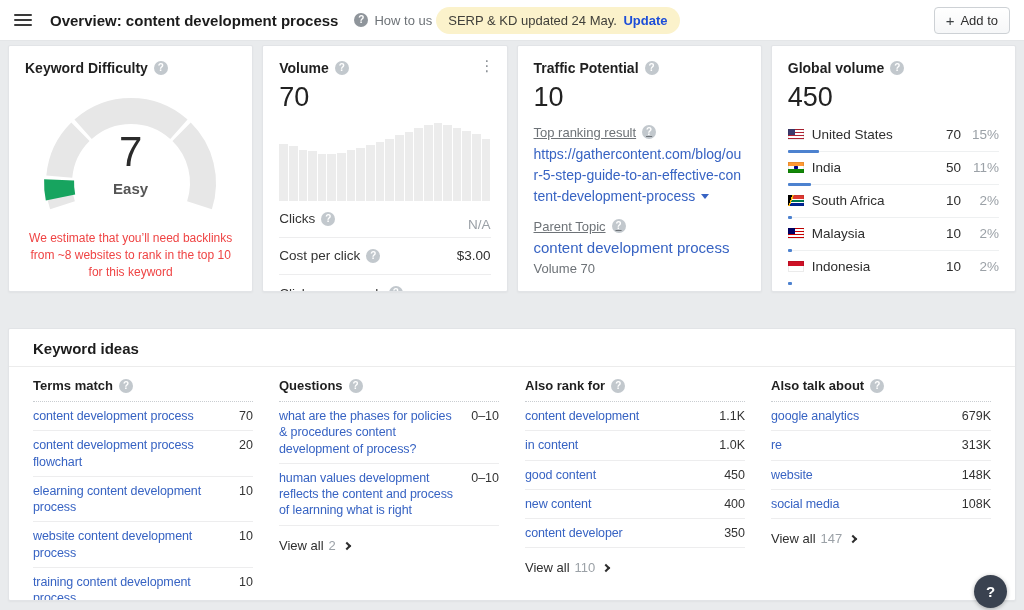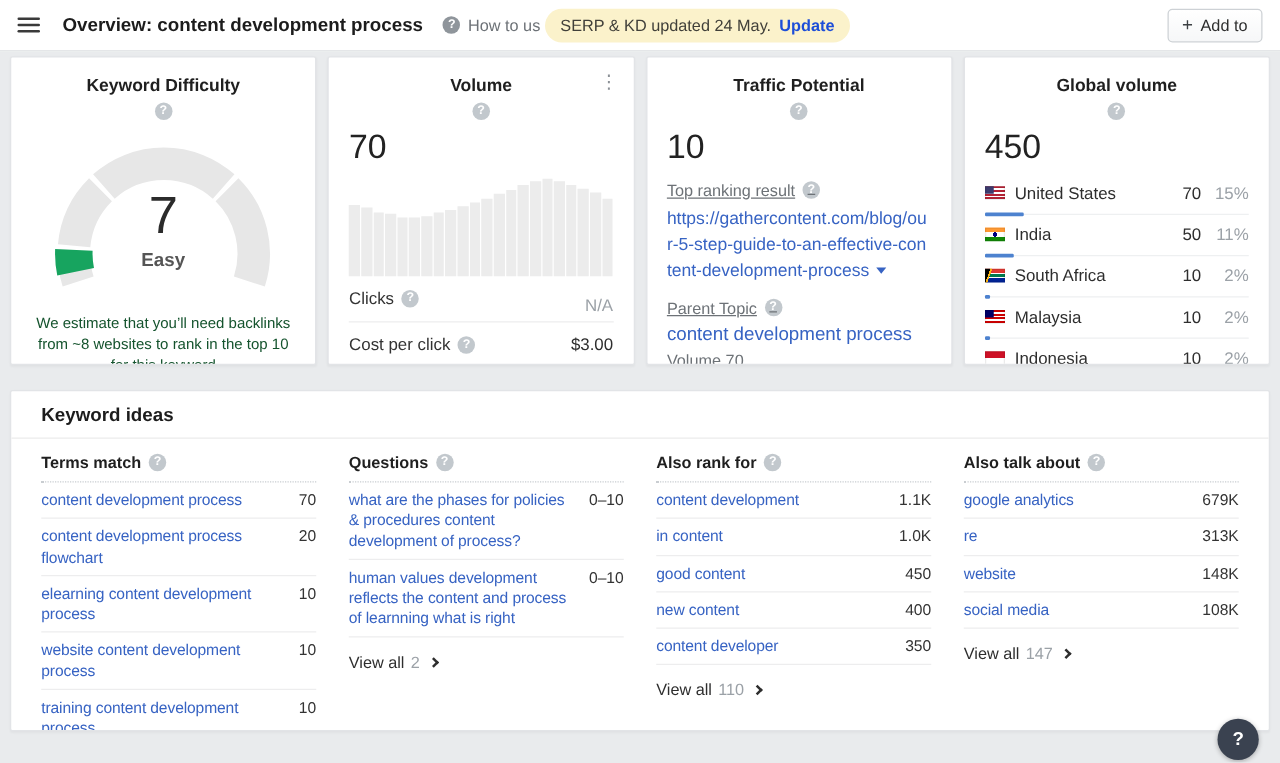--- a/index.html
+++ b/index.html
@@ -22,32 +22,32 @@
   .addto{margin-left:auto;display:flex;align-items:center;gap:6px;background:linear-gradient(#fff,#f6f7f8);
     border:1px solid #cdd1d5;border-radius:4px;padding:5px 11px;font-size:13px;color:#2e2e2e;cursor:pointer;}
   .addto .plus{font-size:15px;line-height:1;color:#3c4043;}
 
   
   .qicon{display:inline-flex;width:14px;height:14px;min-width:14px;border-radius:50%;background:#c2c8cd;color:#fff;
     font-size:10px;font-weight:bold;align-items:center;justify-content:center;line-height:1;}
   .qicon.dark{background:#8f959b;}
   .card{background:#fff;border:1px solid #e2e4e7;border-radius:2px;box-shadow:0 1px 2px rgba(0,0,0,.04);
     padding:14px 16px 10px;overflow:hidden;position:relative;}
-  .card-title{display:flex;align-items:center;gap:6px;font-size:14px;font-weight:bold;color:#1f1f1f;flex-direction:column;}
+  .card-title{display:flex;align-items:center;gap:6px;font-size:14px;font-weight:bold;color:#1f1f1f;}
   .big-num{font-size:27px;color:#222;margin-top:7px;line-height:1.1;}
 
   .cards-row{position:absolute;top:45px;left:8px;right:8px;height:247px;
     display:grid;grid-template-columns:repeat(4,1fr);gap:9px;}
 
   
   .gauge-wrap{position:relative;width:200px;height:148px;margin:2px auto 0;}
   .gauge-wrap svg{position:absolute;inset:0;}
   .gauge-value{position:absolute;top:50px;left:0;width:100%;text-align:center;font-size:42px;color:#2b2b2b;}
   .gauge-label{position:absolute;top:102px;left:0;width:100%;text-align:center;font-size:15px;color:#555;font-weight:bold;}
-  .kd-desc{margin-top:4px;text-align:center;font-size:12px;line-height:1.4;color:#14532d;padding:0 2px;}
+  .kd-desc{margin-top:4px;text-align:center;font-size:12px;line-height:1.4;color:#ef4444;padding:0 2px;}
 
   
   .kebab{position:absolute;top:12px;right:12px;color:#8b9096;font-size:15px;cursor:pointer;line-height:1;}
   .vchart{display:flex;align-items:flex-end;gap:1px;height:78px;margin-top:10px;}
   .vbar{flex:1;background:#ececec;}
   .stat-row{display:flex;align-items:center;justify-content:space-between;height:37px;
     border-bottom:1px solid #ededee;font-size:13.5px;color:#333;}
   .stat-row:last-child{border-bottom:none;}
   .stat-label{display:flex;align-items:center;gap:6px;}
   .stat-val{color:#2e2e2e;}
@@ -75,21 +75,21 @@
     repeating-linear-gradient(180deg,#b22234 0 1.5px,#fff 1.5px 3px);}
   .flag-in{background:radial-gradient(circle 2px at 50% 50%,#000080 90%,transparent 91%),
     linear-gradient(180deg,#f93 0 33%,#fff 33% 67%,#128807 67%);}
   .flag-za{background:linear-gradient(110deg,#000 0 4px,#ffb612 4px 5.5px,transparent 5.5px),
     linear-gradient(180deg,#de3831 0 3.5px,#fff 3.5px 4.5px,#007a4d 4.5px 6.5px,#fff 6.5px 7.5px,#002395 7.5px);}
   .flag-my{background:linear-gradient(#010066,#010066) top left/7px 6px no-repeat,
     repeating-linear-gradient(180deg,#cc0001 0 1.5px,#fff 1.5px 3px);}
   .flag-id{background:linear-gradient(180deg,#ce1126 0 50%,#fff 50%);}
 
   
-  .ki-panel{position:absolute;top:312px;left:8px;right:8px;height:273px;background:#fff;
+  .ki-panel{position:absolute;top:328px;left:8px;right:8px;height:273px;background:#fff;
     border:1px solid #e2e4e7;border-radius:2px;box-shadow:0 1px 2px rgba(0,0,0,.04);overflow:hidden;}
   .ki-header{padding:11px 24px 9px;font-size:15px;font-weight:bold;color:#1c1c1c;border-bottom:1px solid #ececec;}
   .ki-grid{display:grid;grid-template-columns:repeat(4,1fr);gap:0 26px;padding:0 24px;}
   .ki-col-header{display:flex;align-items:center;gap:6px;font-size:13px;font-weight:bold;color:#1f1f1f;
     padding:11px 0 8px;border-bottom:1px dotted #c9cdd1;}
   .ki-row{display:flex;align-items:flex-start;justify-content:space-between;gap:8px;
     padding:6px 0;border-bottom:1px solid #ededee;}
   .ki-kw{flex:1;font-size:12.5px;letter-spacing:-0.1px;line-height:1.3;color:#3763c3;}
   .ki-val{font-size:12.5px;color:#333;white-space:nowrap;padding-top:1px;}
   .ki-viewall{display:flex;align-items:center;gap:5px;padding-top:12px;font-size:13px;color:#2e2e2e;cursor:pointer;}

